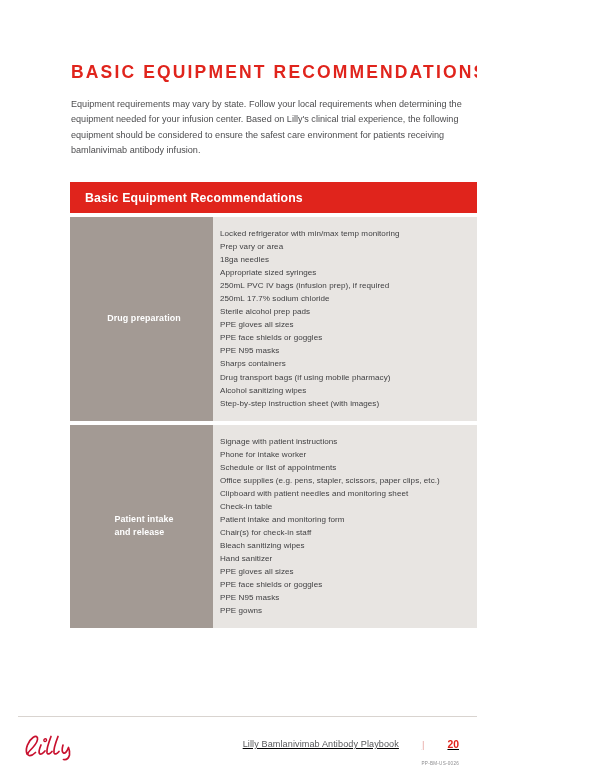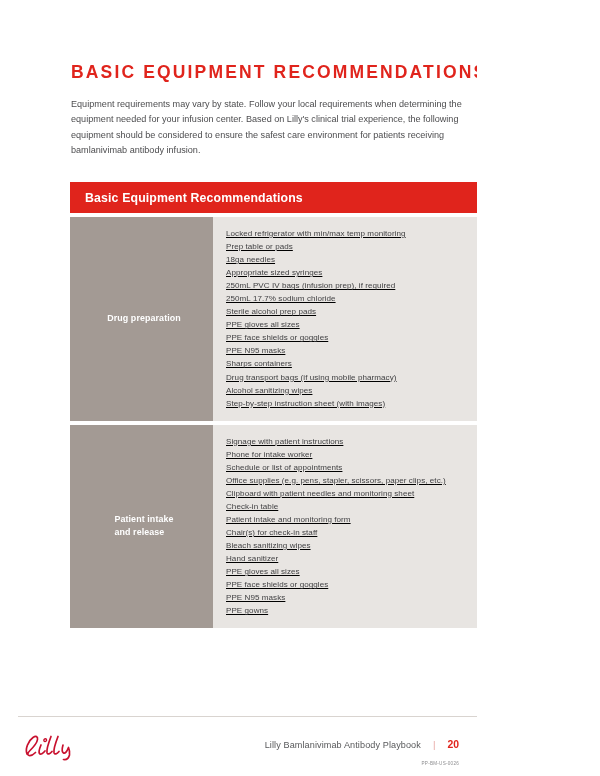--- a/index.html
+++ b/index.html
@@ -81,22 +81,21 @@
     color: #ffffff;
     font-size: 8.9px;
     font-weight: bold;
     line-height: 13.5px;
     letter-spacing: 0.1px;
     white-space: pre-line;
   }
   .row-items-cell {
     flex: 1 1 auto;
     background: #e8e5e2;
-    padding: 10px 12px 11px 13px;
-    text-decoration: underline;
+    padding: 10px 12px 11px 7px;
   }
   .item-line {
     font-size: 8.05px;
     line-height: 13.05px;
     color: #3f3f41;
     letter-spacing: 0.06px;
     white-space: nowrap;
   }
 
   
@@ -113,23 +112,24 @@
     left: 22px;
     top: 731px;
     width: 62px;
     height: 32px;
   }
   .footer-right {
     position: absolute;
     right: 18px;
     top: 739px;
     display: flex;
-    align-items: center;
-    gap: 5px;
+    align-items: flex-start;
+    gap: 16px;
     white-space: nowrap;
+    text-decoration: underline;
   }
   .footer-text {
     font-size: 9.1px;
     color: #58595b;
     letter-spacing: 0.1px;
   }
   .footer-sep {
     color: #e8a8a4;
     font-size: 9.6px;
     margin: 0 7px;
@@ -162,21 +162,21 @@
     <div class="table-header">
       <span class="table-header-title">Basic Equipment Recommendations</span>
     </div>
 
     <div class="table-row">
       <div class="row-label-cell">
         <span class="row-label-text">Drug preparation</span>
       </div>
       <div class="row-items-cell">
         <div class="item-line">Locked refrigerator with min/max temp monitoring</div>
-        <div class="item-line">Prep table or pads</div>
+        <div class="item-line">Prep vary or area</div>
         <div class="item-line">18ga needles</div>
         <div class="item-line">Appropriate sized syringes</div>
         <div class="item-line">250mL PVC IV bags (infusion prep), if required</div>
         <div class="item-line">250mL 17.7% sodium chloride</div>
         <div class="item-line">Sterile alcohol prep pads</div>
         <div class="item-line">PPE gloves all sizes</div>
         <div class="item-line">PPE face shields or goggles</div>
         <div class="item-line">PPE N95 masks</div>
         <div class="item-line">Sharps containers</div>
         <div class="item-line">Drug transport bags (if using mobile pharmacy)</div>

